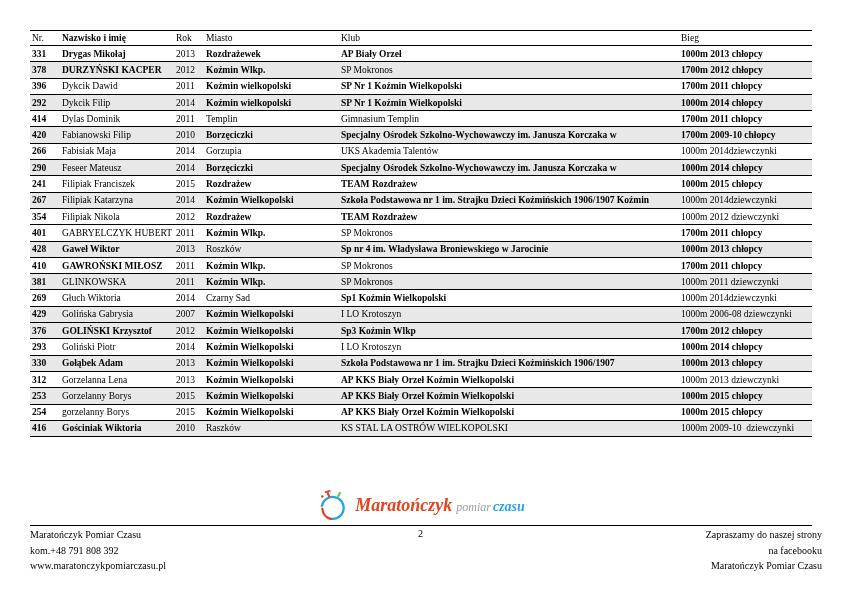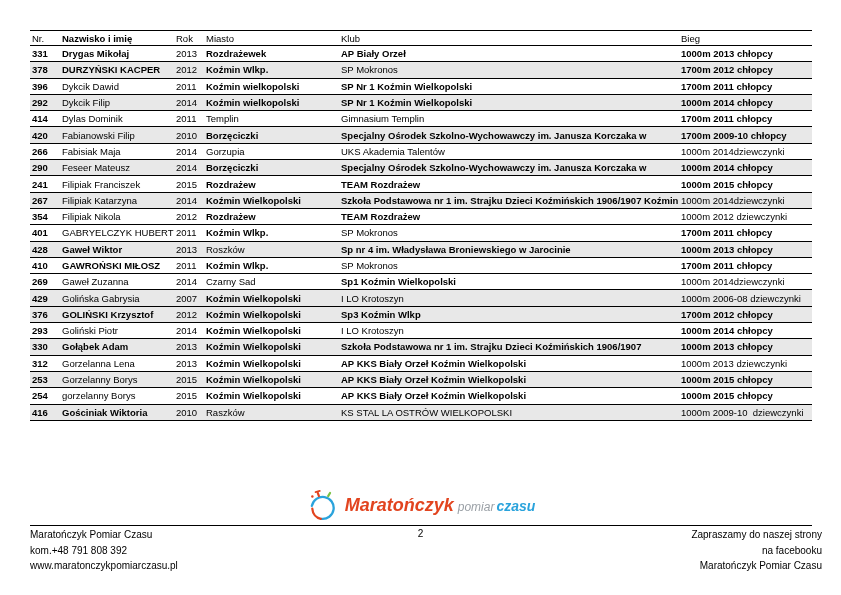--- a/index.html
+++ b/index.html
@@ -5,21 +5,21 @@
   :root{
     --row-shade:#e8e8e8;
     --brand-red:#e2441f;
     --brand-gray:#9aa0a6;
     --brand-blue:#2aa3dc;
     --sw-green:#7ac143;
   }
   html,body{margin:0;padding:0;background:#fff;}
   #page{
     position:relative;width:841px;height:595px;background:#ffffff;
-    font-family:Liberation Sans, sans-serif;color:#000;overflow:hidden;
+    font-family:Liberation Serif, serif;color:#000;overflow:hidden;
   }
   .table-wrap{position:absolute;left:30px;top:30px;width:782px;}
   table{border-collapse:collapse;table-layout:fixed;width:782px;font-size:9.5px;}
   thead tr{border-top:1px solid #000;border-bottom:1px solid #000;height:15px;}
   tbody tr{border-bottom:1px solid #000;height:16.3px;}
   tbody tr.shaded{background:var(--row-shade);}
   th,td{
     padding:0 2px 0 0;text-align:left;vertical-align:middle;
     overflow:hidden;white-space:nowrap;font-weight:normal;
   }
@@ -171,23 +171,31 @@
             <td class="col-bieg b">1000m 2013 chłopcy</td>
           </tr>
           <tr>
             <td class="col-nr b">410</td>
             <td class="col-name b">GAWROŃSKI MIŁOSZ</td>
             <td class="col-rok">2011</td>
             <td class="col-miasto b">Koźmin Wlkp.</td>
             <td class="col-klub">SP Mokronos</td>
             <td class="col-bieg b">1700m 2011 chłopcy</td>
           </tr>
+          <tr class="shaded">
+            <td class="col-nr b">381</td>
+            <td class="col-name">GLINKOWSKA</td>
+            <td class="col-rok">2011</td>
+            <td class="col-miasto b">Koźmin Wlkp.</td>
+            <td class="col-klub">SP Mokronos</td>
+            <td class="col-bieg">1000m 2011 dziewczynki</td>
+          </tr>
           <tr>
             <td class="col-nr b">269</td>
-            <td class="col-name">Gaweł Zuzanna</td>
+            <td class="col-name">Głuch Wiktoria</td>
             <td class="col-rok">2014</td>
             <td class="col-miasto">Czarny Sad</td>
             <td class="col-klub b">Sp1 Koźmin Wielkopolski</td>
             <td class="col-bieg">1000m 2014dziewczynki</td>
           </tr>
           <tr class="shaded">
             <td class="col-nr b">429</td>
             <td class="col-name">Golińska Gabrysia</td>
             <td class="col-rok">2007</td>
             <td class="col-miasto b">Koźmin Wielkopolski</td>

